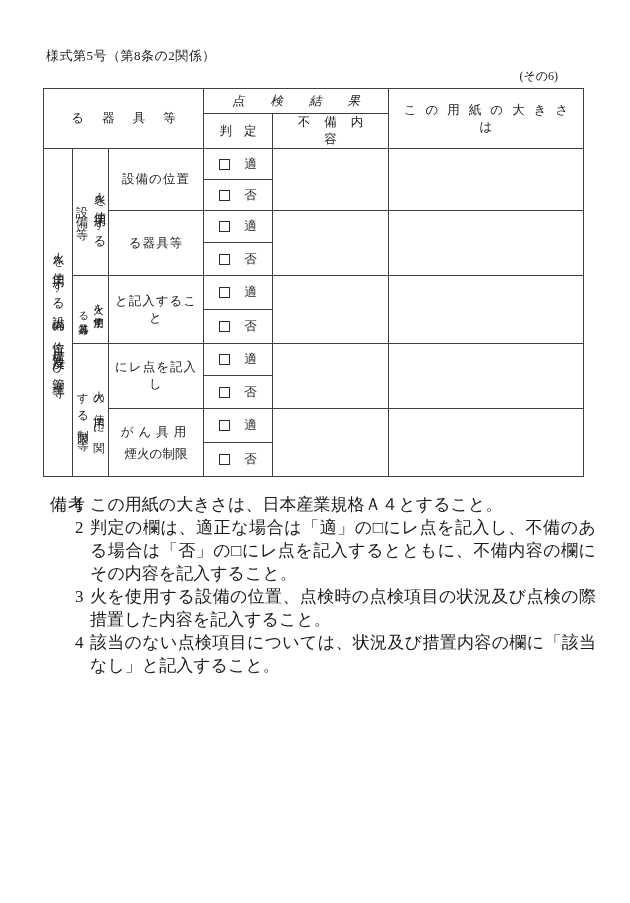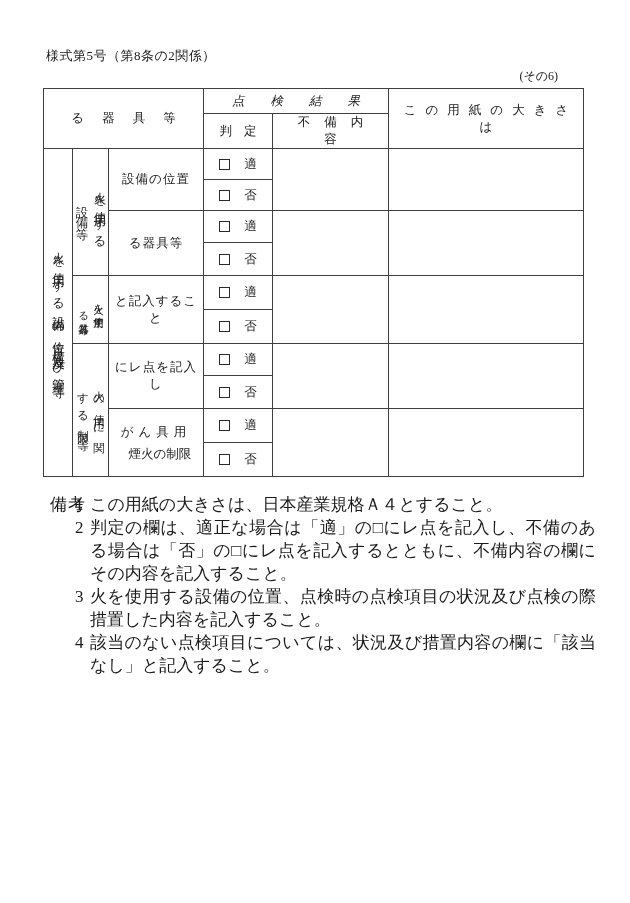--- a/index.html
+++ b/index.html
@@ -44,21 +44,21 @@
     display: flex; flex-direction: row-reverse;
     align-items: center; justify-content: center;
     height: 100%; gap: 1px;
   }
   .vline { writing-mode: vertical-rl; text-orientation: upright; display: inline-block; }
   .g1-main { font-size: 12.5px; letter-spacing: 3px; }
   .g1-sub  { font-size: 12.5px; letter-spacing: 11px; }
   .g2-main, .g2-sub { font-size: 10.5px; letter-spacing: 0.5px; }
   .g3-main, .g3-sub { font-size: 11.5px; letter-spacing: 5px; }
   .item-label { letter-spacing: 1px; }
-  .item-two { display: inline-block; text-align: right; line-height: 22px; }
+  .item-two { display: inline-block; text-align: center; line-height: 22px; }
   .item-two .l1 { letter-spacing: 5px; }
   .judge { display: flex; align-items: center; justify-content: center; gap: 14px; }
   .checkbox {
     width: 11px; height: 11px; flex: none;
     border: 1.2px solid #2a2a2a; display: inline-block; background: #fff;
   }
   .judge-label { display: inline-block; }
   
   .notes {
     position: absolute; left: 50px; top: 493px; width: 546px;

